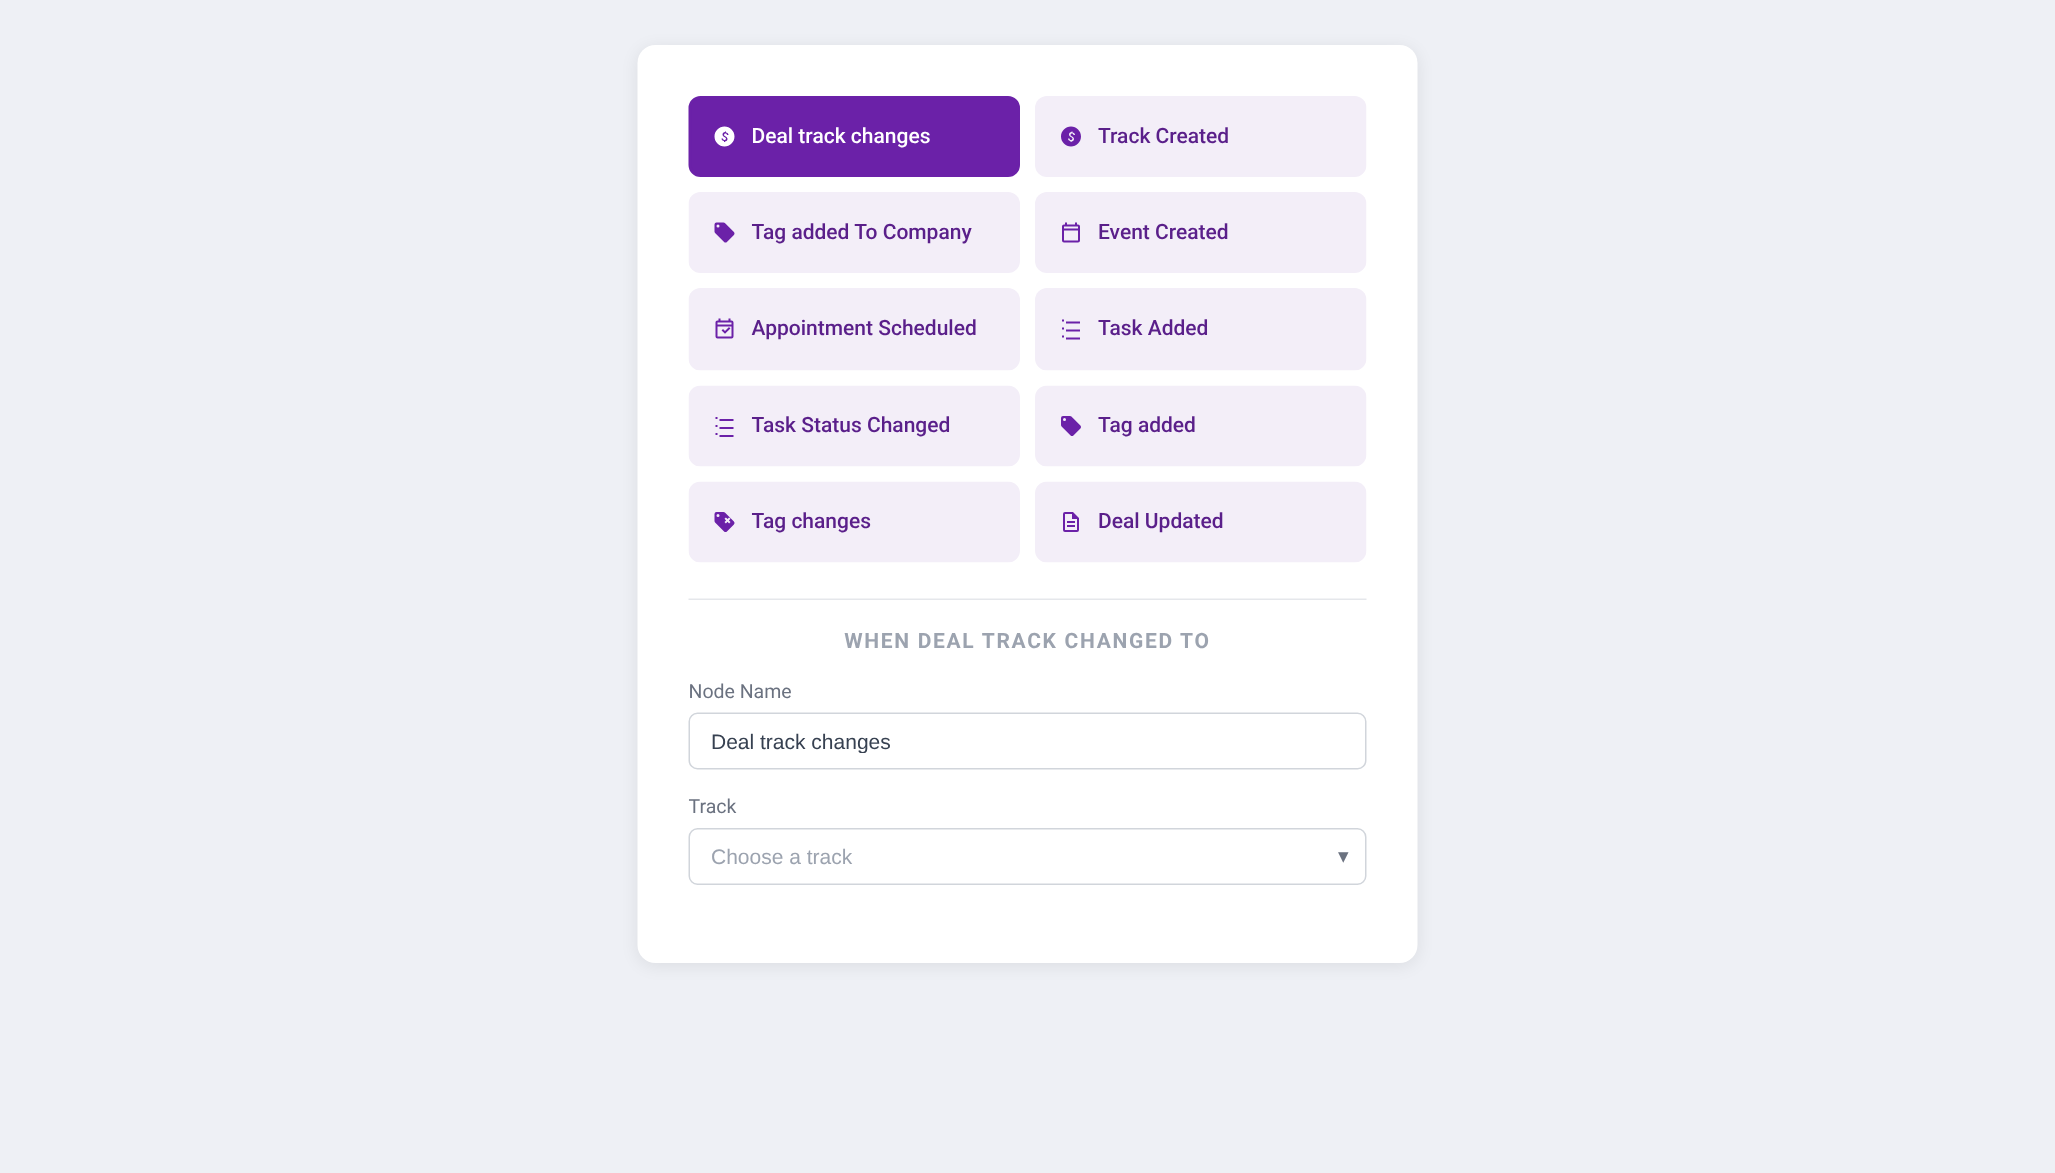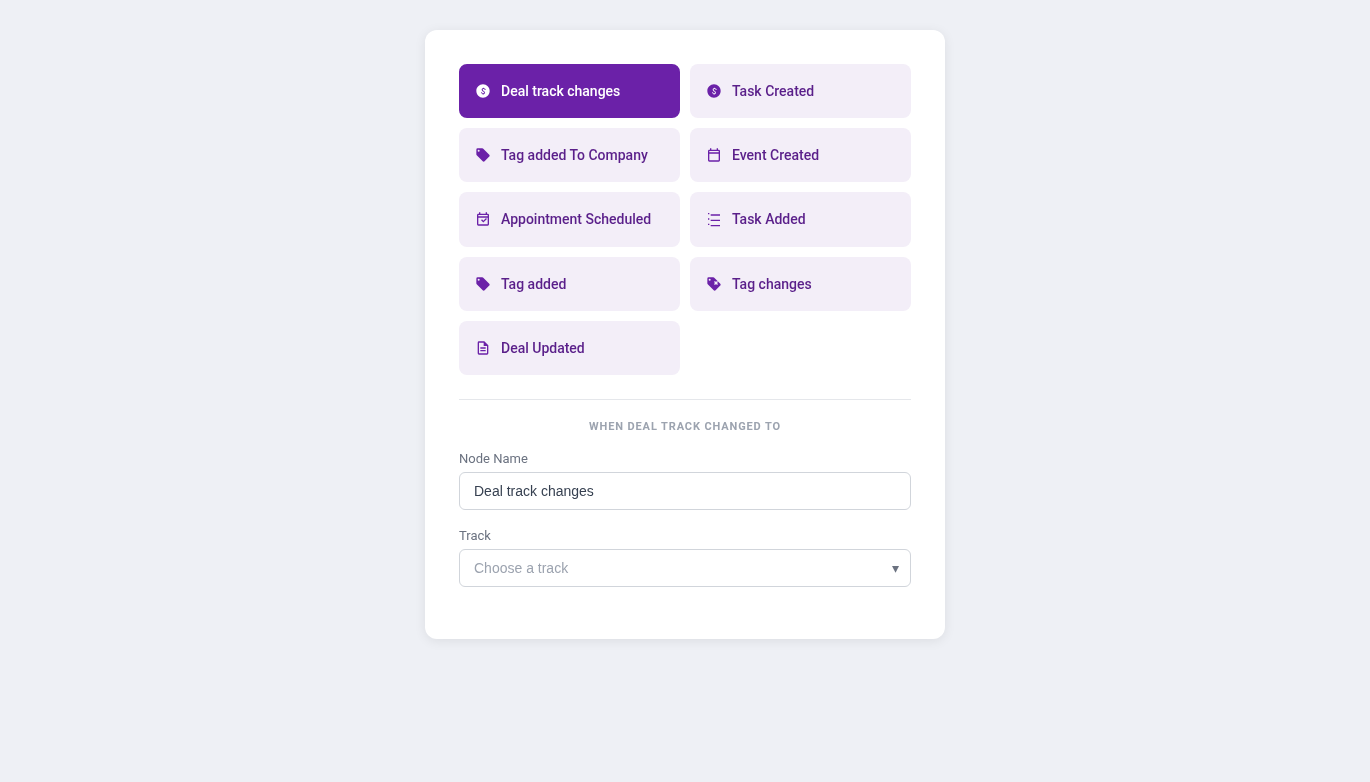--- a/index.html
+++ b/index.html
@@ -71,21 +71,21 @@
     }
 
     .divider {
       border: none;
       border-top: 1px solid #e5e7eb;
       margin: 20px 0;
     }
 
     .section-header {
       text-align: center;
-      font-size: 11px;
+      font-size: 14px;
       font-weight: 700;
       letter-spacing: 0.08em;
       color: #9ca3af;
       text-transform: uppercase;
       margin-bottom: 18px;
     }
 
     .form-group {
       margin-bottom: 18px;
     }
@@ -157,21 +157,21 @@
           </svg>
         </span>
         <span class="trigger-label">Deal track changes</span>
       </div>
       <div class="trigger-item">
         <span class="trigger-icon">
           <svg class="icon-svg" viewBox="0 0 24 24" xmlns="http://www.w3.org/2000/svg">
             <path d="M12 2C6.48 2 2 6.48 2 12s4.48 10 10 10 10-4.48 10-10S17.52 2 12 2zm.5 14.5v1h-1v-1.05c-1.35-.24-2.5-1.08-2.5-2.45h1.5c0 .83.67 1.5 1.5 1.5s1.5-.67 1.5-1.5c0-1.4-3.5-1.4-3.5-4 0-1.37 1.15-2.21 2.5-2.45V7h1v1.05c1.35.24 2.5 1.08 2.5 2.45h-1.5c0-.83-.67-1.5-1.5-1.5s-1.5.67-1.5 1.5c0 1.4 3.5 1.4 3.5 4 0 1.37-1.15 2.21-2.5 2.45z"></path>
           </svg>
         </span>
-        <span class="trigger-label">Task Created</span>
+        <span class="trigger-label">Track Created</span>
       </div>
       <div class="trigger-item">
         <span class="trigger-icon">
           <svg class="icon-svg" viewBox="0 0 24 24" xmlns="http://www.w3.org/2000/svg">
             <path d="M21.41 11.58l-9-9A2 2 0 0 0 11 2H4a2 2 0 0 0-2 2v7c0 .55.22 1.05.59 1.41l9 9c.36.37.86.59 1.41.59s1.05-.22 1.41-.58l7-7c.37-.36.59-.86.59-1.41s-.23-1.06-.59-1.43zM5.5 7A1.5 1.5 0 1 1 7 5.5 1.5 1.5 0 0 1 5.5 7z"></path>
           </svg>
         </span>
         <span class="trigger-label">Tag added To Company</span>
       </div>
       <div class="trigger-item">
@@ -190,20 +190,28 @@
         </span>
         <span class="trigger-label">Appointment Scheduled</span>
       </div>
       <div class="trigger-item">
         <span class="trigger-icon">
           <svg class="icon-svg" viewBox="0 0 24 24" xmlns="http://www.w3.org/2000/svg">
             <path d="M3 5h2V3H3v2zm0 8h2v-2H3v2zm0 8h2v-2H3v2zm4-16v2h14V5H7zm0 10h14v-2H7v2zm0 8h14v-2H7v2z"></path>
           </svg>
         </span>
         <span class="trigger-label">Task Added</span>
+      </div>
+      <div class="trigger-item">
+        <span class="trigger-icon">
+          <svg class="icon-svg" viewBox="0 0 24 24" xmlns="http://www.w3.org/2000/svg">
+            <path d="M3 5h2V3H3v2zm0 8h2v-2H3v2zm0 8h2v-2H3v2zm4-16v2h14V5H7zm0 10h14v-2H7v2zm0 8h14v-2H7v2z"></path>
+          </svg>
+        </span>
+        <span class="trigger-label">Task Status Changed</span>
       </div>
       <div class="trigger-item">
         <span class="trigger-icon">
           <svg class="icon-svg" viewBox="0 0 24 24" xmlns="http://www.w3.org/2000/svg">
             <path d="M21.41 11.58l-9-9A2 2 0 0 0 11 2H4a2 2 0 0 0-2 2v7c0 .55.22 1.05.59 1.41l9 9c.36.37.86.59 1.41.59s1.05-.22 1.41-.58l7-7c.37-.36.59-.86.59-1.41s-.23-1.06-.59-1.43zM5.5 7A1.5 1.5 0 1 1 7 5.5 1.5 1.5 0 0 1 5.5 7z"></path>
           </svg>
         </span>
         <span class="trigger-label">Tag added</span>
       </div>
       <div class="trigger-item">

